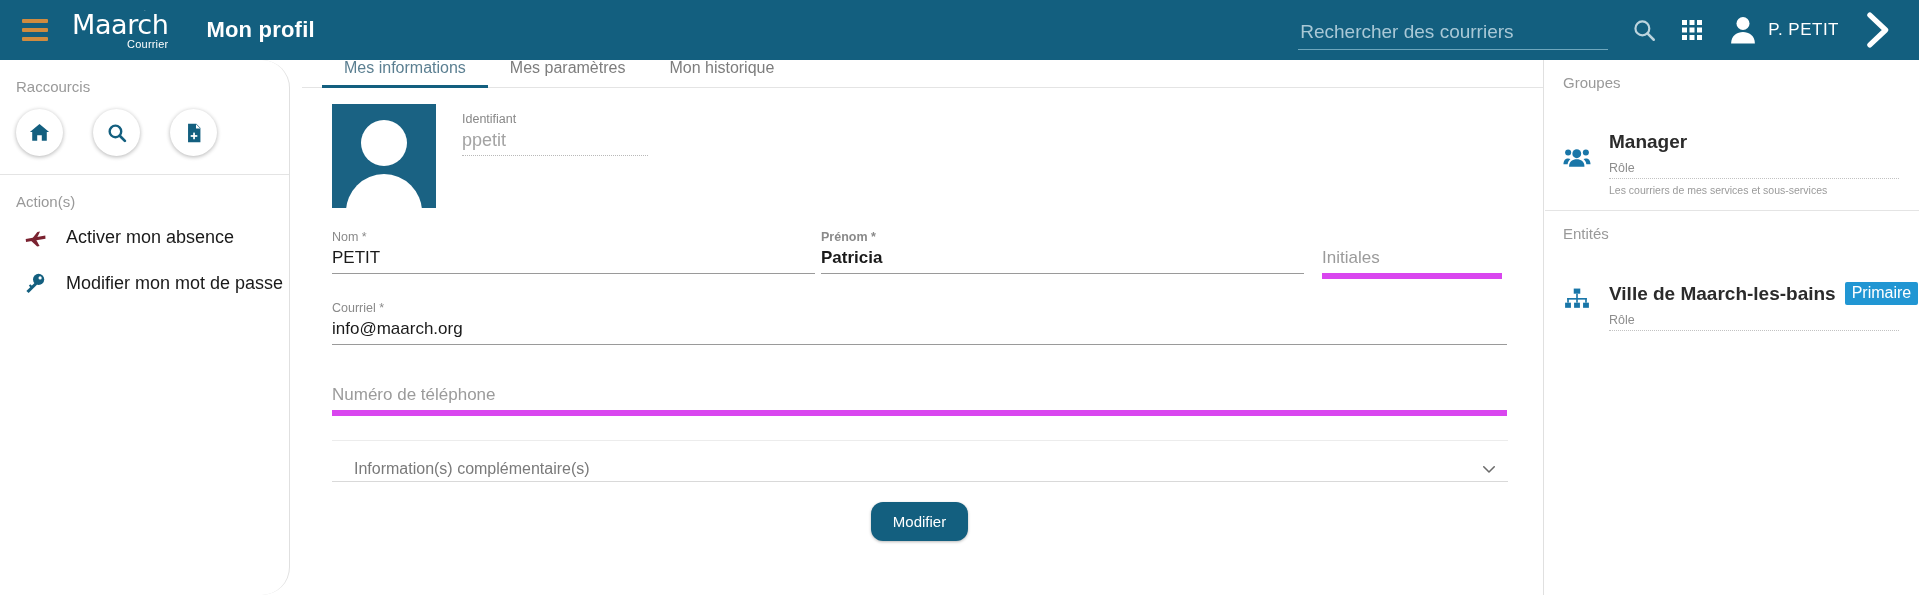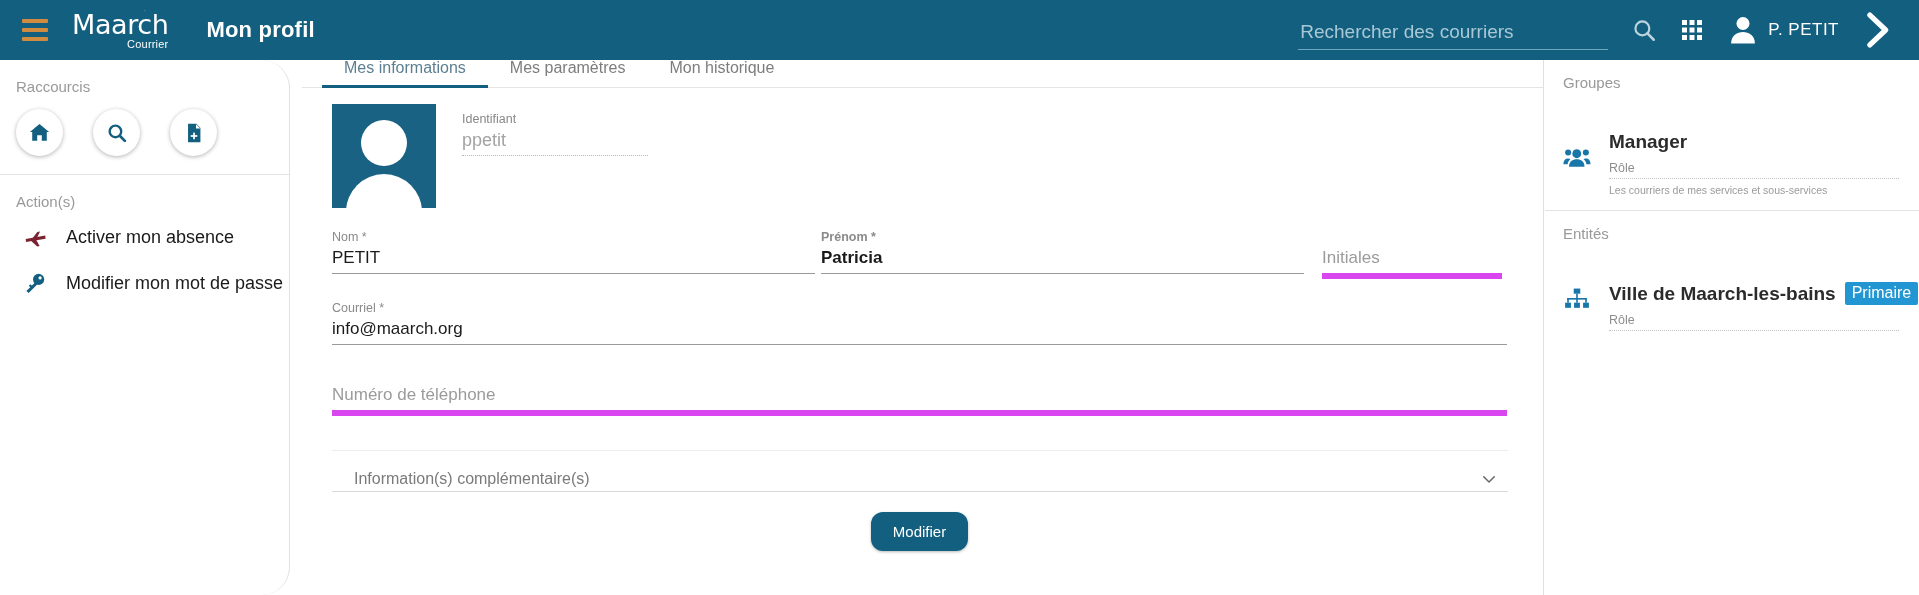--- a/index.html
+++ b/index.html
@@ -140,21 +140,21 @@
   .f-empty-label {
     font-size: 17px; color: #9b9b9b; padding: 4px 0 5px 0;
     border-bottom: 6px solid #d946ef;
   }
   .field.nom { width: 483px; }
   .field.prenom { width: 483px; margin-left: 6px; font-weight: bold; }
   .field.initiales { width: 180px; margin-left: 18px; }
   .field.full { width: 1176px; }
 
   .expander {
-    margin-top: 34px; width: 1176px; height: 42px;
+    margin-top: 24px; width: 1176px; height: 42px;
     display: flex; align-items: center; justify-content: space-between;
     border-top: 1px solid #ececec;
     border-bottom: 1px solid #d9d9d9;
     padding: 16px 10px 0 22px; cursor: pointer;
   }
   .expander-label { font-size: 16px; color: #7a7a7a; }
   .chev-down { width: 18px; height: 18px; color: #6b6b6b; }
 
   .submit-row { display: flex; justify-content: center; margin-top: 20px; }
   .btn-primary {

